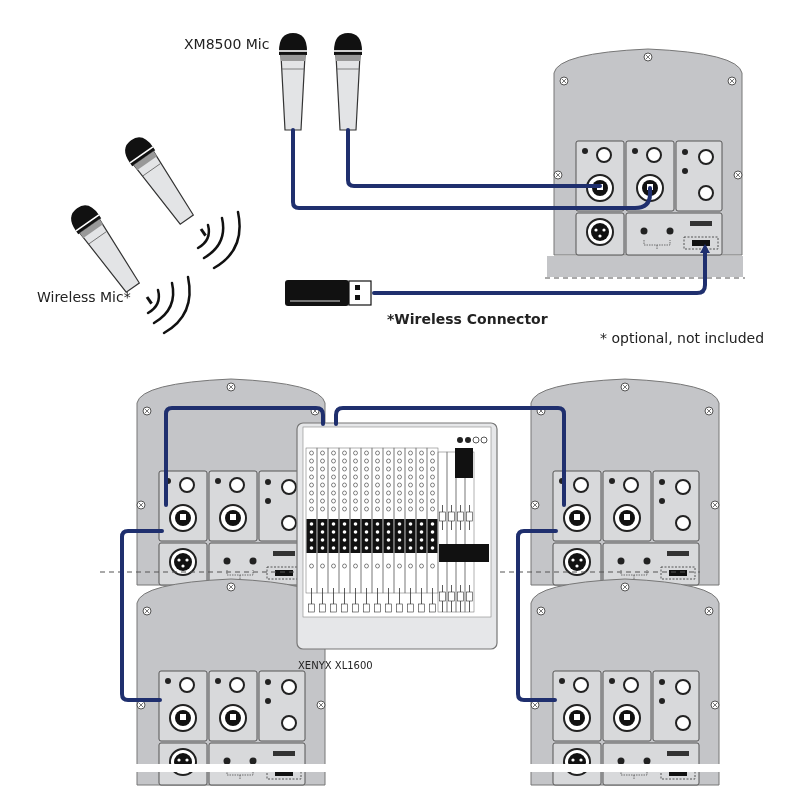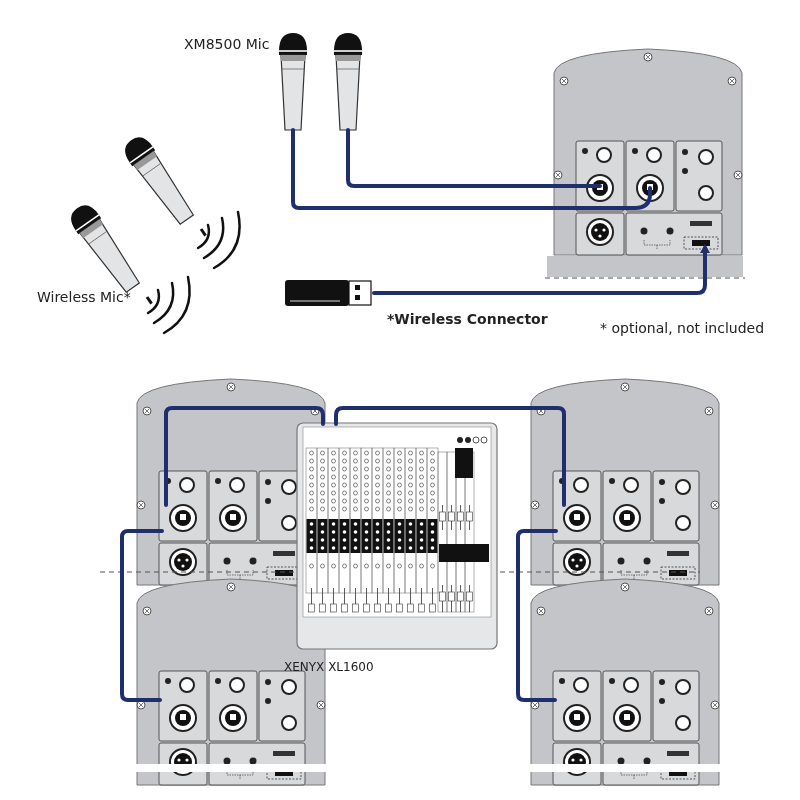--- a/index.html
+++ b/index.html
@@ -399,15 +399,15 @@
       <path d="M323,424 L323,415 Q323,408 316,408 L172,408 Q166,408 166,414 L166,505"></path>
       <path d="M336,424 L336,415 Q336,408 343,408 L558,408 Q564,408 564,414 L564,505"></path>
       <path d="M162,531 L128,531 Q122,531 122,537 L122,694 Q122,700 128,700 L160,700"></path>
       <path d="M556,531 L524,531 Q518,531 518,537 L518,694 Q518,700 524,700 L555,700"></path>
     </g>
   </svg>
 
   <div class="label" style="left:184px;top:36px;">XM8500 Mic</div>
   <div class="label" style="left:37px;top:289px;">Wireless Mic*</div>
   <div class="label" style="left:387px;top:311px;font-weight:bold;">*Wireless Connector</div>
-  <div class="label" style="left:600px;top:320px;text-align:right;">* optional, not included</div>
-  <div class="label" style="left:284px;top:660px;font-size:12px;">XENYX  XL1600</div>
+  <div class="label" style="left:600px;top:330px;text-align:right;">* optional, not included</div>
+  <div class="label" style="left:298px;top:660px;font-size:10px;">XENYX  XL1600</div>
 </div>
 
 </body></html>

